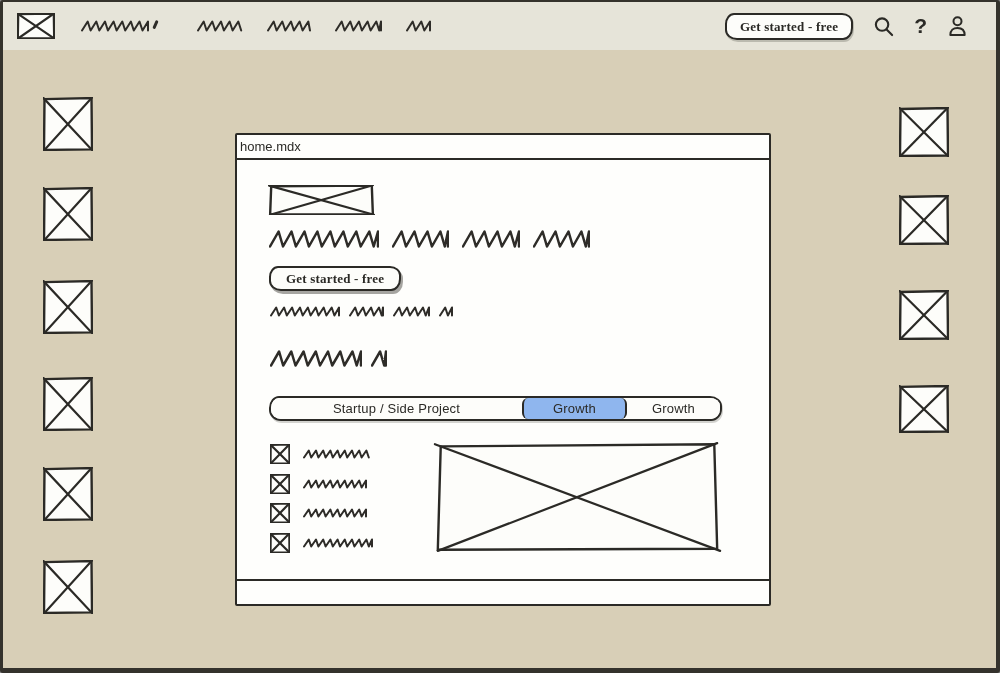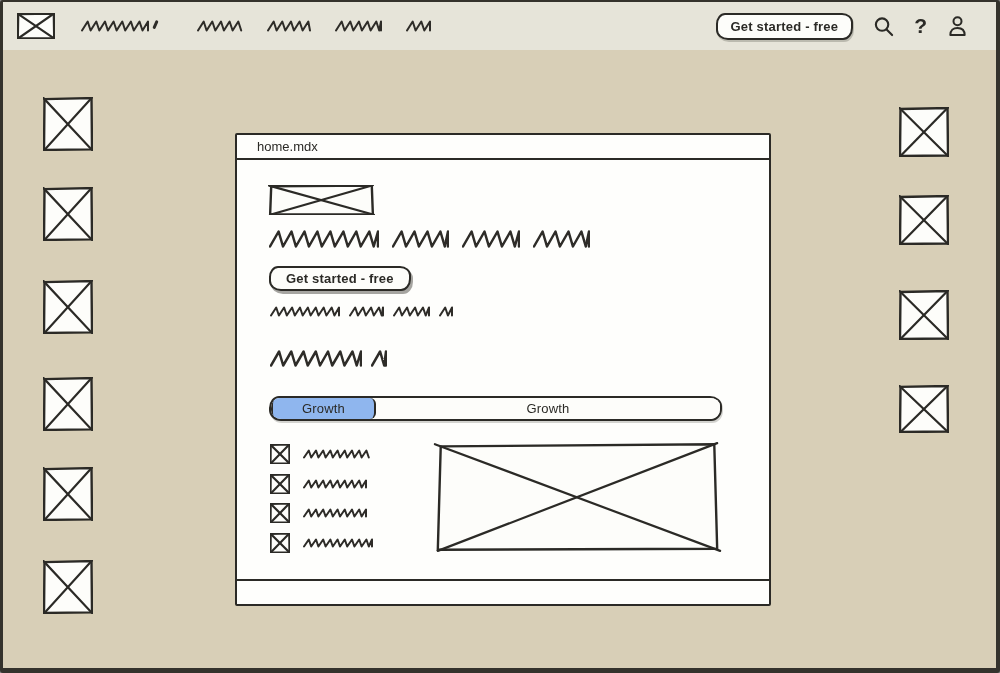--- a/index.html
+++ b/index.html
@@ -25,21 +25,21 @@
   .nav-item { display:flex; align-items:center; cursor:pointer; }
   .nav-item + .nav-item { margin-left:24px; }
   .nav-item.first { margin-right:16px; }
   .nav-caret {
     display:inline-block; width:2.5px; height:9px; background:#2e2c28;
     transform:rotate(24deg); border-radius:2px; margin-left:5px; margin-top:-4px;
   }
   .topbar-right { margin-left:auto; display:flex; align-items:center; gap:20px; }
   .btn {
     background:#fdfdfa; border:2px solid #2b2a26; color:#2b2a26;
-    font-family:Liberation Sans, sans-serif;
+    font-family:Liberation Serif, serif;
     font-size:13px; font-weight:bold; letter-spacing:.2px;
     padding:4px 13px; border-radius:9px 11px 10px 12px / 11px 9px 12px 10px;
     cursor:pointer; white-space:nowrap;
   }
   .btn.cta-top { box-shadow:1px 2px 0 rgba(60,58,50,.25); height:27px; }
   .icon-btn { background:none; border:none; cursor:pointer; padding:0; line-height:0; }
   .help-glyph { font-size:21px; font-weight:bold; color:#2b2a26; line-height:22px;
                 font-family:"Liberation Sans", sans-serif; }
 
   
@@ -48,21 +48,21 @@
   .xbox-svg { display:block; width:100%; height:100%; }
 
   
   .window {
     position:absolute; left:232px; top:83px; width:536px; height:473px;
     background:#fefefc; border:2px solid #2b2a26; border-radius:2px;
     display:flex; flex-direction:column;
   }
   .window-titlebar {
     height:25px; border-bottom:2px solid #2b2a26;
-    display:flex; align-items:center; padding:0 20px;
+    display:flex; align-items:center; padding:0 3px;
     font-size:13px; color:#2b2a26;
   }
   .window-content { position:relative; flex:1; }
   .window-footer { height:25px; border-top:2px solid #2b2a26; }
 
   .hero-logo { position:absolute; left:31px; top:25px; width:107px; height:30px; }
   .headline { position:absolute; left:32px; top:70px; display:flex; gap:13px; align-items:flex-end; }
   .hero-buttons { position:absolute; left:32px; top:106px; display:flex; gap:22px; }
   .btn.hero { box-shadow:2px 3px 0 rgba(60,58,50,.45); height:25px; padding:3px 15px; }
   .subtext { position:absolute; left:33px; top:146px; display:flex; gap:9px; align-items:flex-end; }
@@ -269,20 +269,21 @@
         <div class="section-heading">
           <span class="squiggle"><svg width="92" height="17" viewBox="0 0 92 17">
                 <path d="M1 15.5 L9.1 1.5 L13.2 15.5 L21.3 1.5 L25.5 15.5 L33.6 1.5 L37.7 15.5 L45.8 1.5 L50.0 15.5 L58.0 1.5 L62.2 15.5 L70.3 1.5 L74.4 15.5 L82.5 1.5 L86.7 15.5 L91.0 1.5 L91.0 15.5" fill="none" stroke="#2e2c28" stroke-width="2.5" stroke-linecap="round" stroke-linejoin="round"></path>
               </svg></span>
           <span class="squiggle"><svg width="16" height="17" viewBox="0 0 16 17">
                 <path d="M1 15.5 L9.1 1.5 L13.2 15.5 L15.0 1.5 L15.0 15.5" fill="none" stroke="#2e2c28" stroke-width="2.5" stroke-linecap="round" stroke-linejoin="round"></path>
               </svg></span>
         </div>
 
         <div class="tabs">
+          <div class="tab-seg s0">Startup / Side Project</div>
           <div class="tab-seg s1 active">Growth</div>
           <div class="tab-seg s2">Growth</div>
         </div>
 
         <div class="checklist">
           <div class="check-row">
             <span class="checkbox">
                 <svg class="xbox-svg" viewBox="0 0 100 100" preserveAspectRatio="none">
                   <use href="#xbox-shape"></use>
                 </svg>

